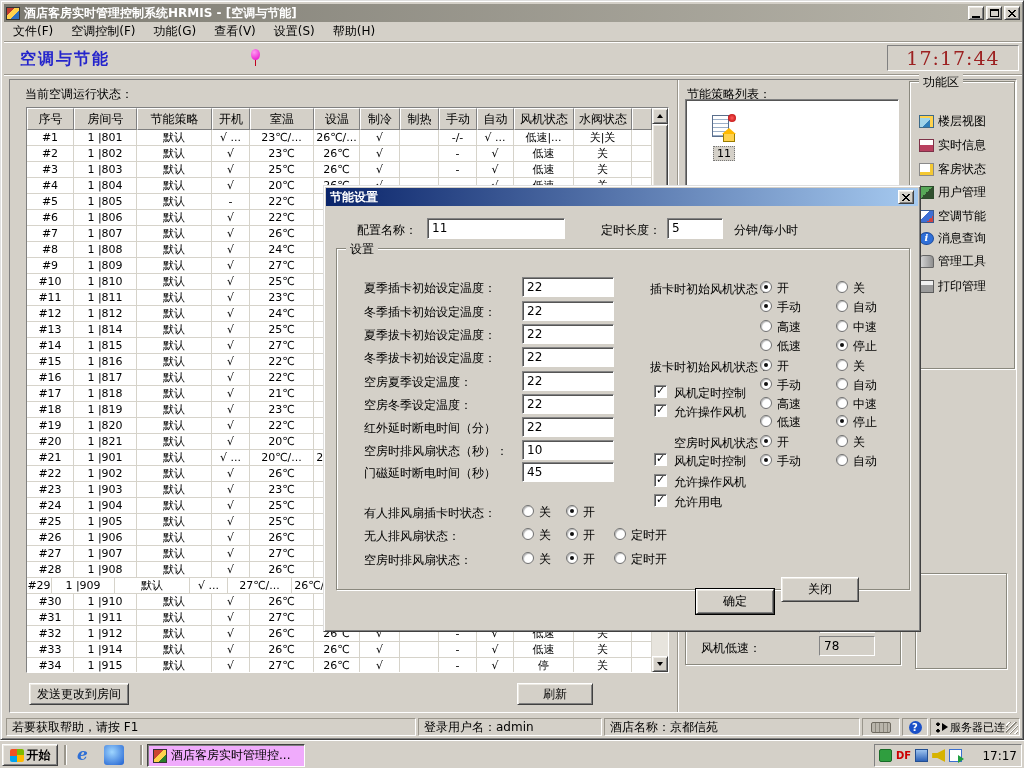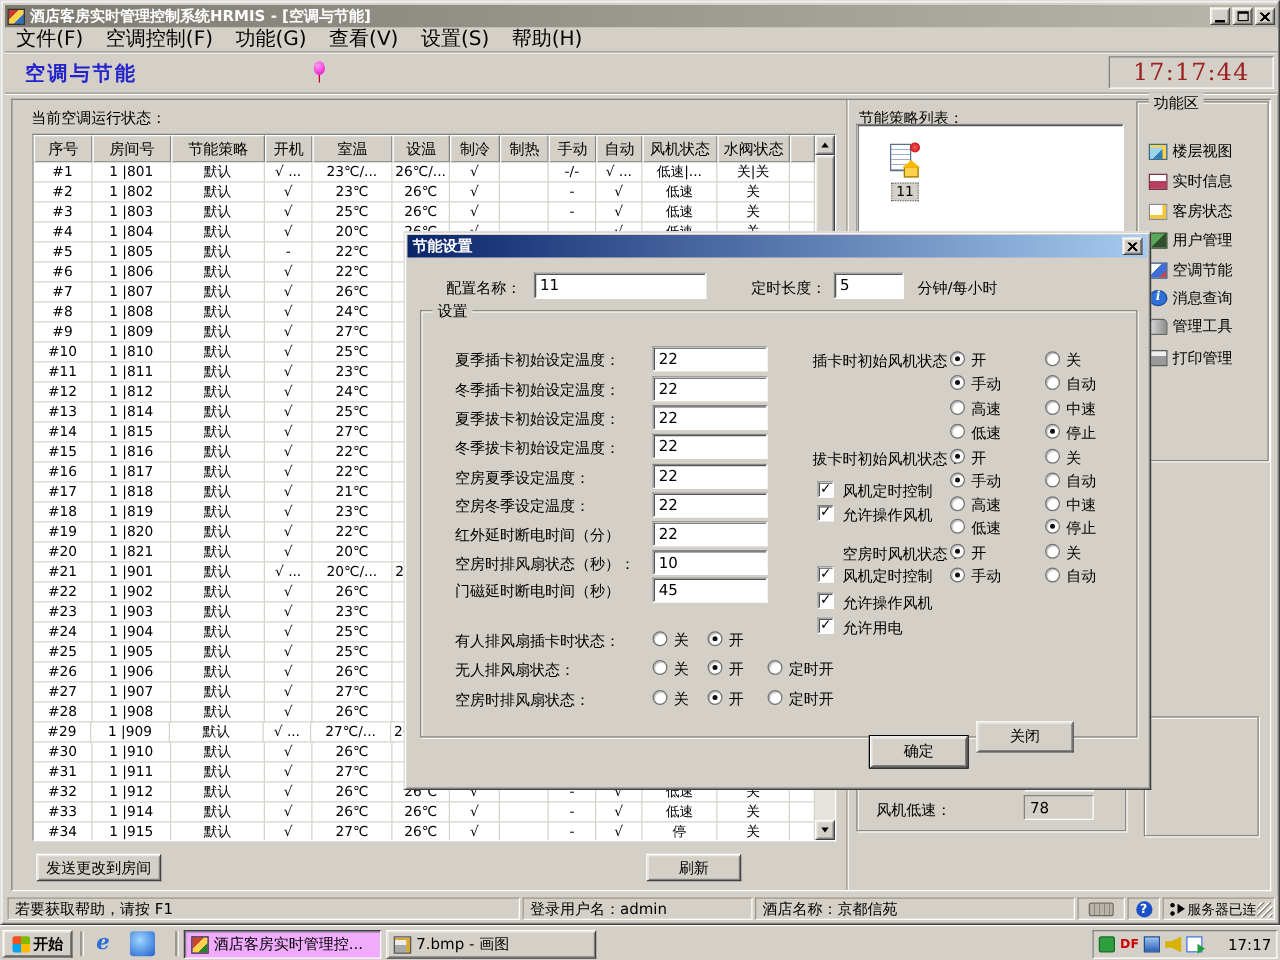--- a/index.html
+++ b/index.html
@@ -9,21 +9,21 @@
   .window{position:absolute;left:0;top:0;width:1024px;height:740px;background:#d4d0c8;border:1px solid;border-color:#dfdfdf #404040 #404040 #dfdfdf;box-shadow:inset 1px 1px 0 #fff,inset -1px -1px 0 #808080}
   .titlebar{position:absolute;left:3px;top:3px;width:1018px;height:18px;background:linear-gradient(to right,#7d7b72,#b9b6ab);display:flex;align-items:center;padding:0 2px;gap:4px}
   .title-text{color:#fff;font-weight:bold;font-size:12px;white-space:nowrap}
   .app-icon{width:14px;height:13px;background:linear-gradient(135deg,#c23b2e 0 34%,#ffd24d 34% 64%,#2e6fc2 64%);border:1px solid #333;flex:none}
   .wbtns{margin-left:auto;display:flex;gap:2px}
   .wbtn{width:16px;height:14px;background:#d4d0c8;border:1px solid;border-color:#fff #404040 #404040 #fff;box-shadow:inset 1px 1px 0 #ece9e2,inset -1px -1px 0 #808080;display:flex;align-items:center;justify-content:center}
   .glyph-min{display:block;width:8px;height:2px;background:#000;margin-top:7px}
   .glyph-max{display:block;width:9px;height:8px;border:1px solid #000;border-top-width:2px}
   .glyph-x{display:block;width:8px;height:7px;background:linear-gradient(45deg,transparent 42%,#000 42% 58%,transparent 58%),linear-gradient(-45deg,transparent 42%,#000 42% 58%,transparent 58%)}
   .menubar{position:absolute;left:3px;top:21px;width:1018px;height:20px;display:flex;align-items:center;border-bottom:1px solid #9a968c;box-shadow:0 1px 0 #fff;background:#d4d0c8}
-  .menu-item{padding:0 9px;font-size:16px;white-space:nowrap}
+  .menu-item{padding:0 9px;font-size:12px;white-space:nowrap}
   .headerband{position:absolute;left:3px;top:42px;width:1018px;height:32px;border-bottom:1px solid #9a968c;box-shadow:0 1px 0 #fff;background:#d4d0c8}
   .page-title{position:absolute;left:16px;top:6px;font-size:16px;color:#2323cc;font-weight:bold;letter-spacing:2px;white-space:nowrap}
   .balloon{position:absolute;left:247px;top:6px;width:10px;height:18px}
   .balloon::before{content:"";position:absolute;left:0;top:0;width:9px;height:11px;border-radius:50%;background:radial-gradient(circle at 35% 30%,#ff9bf2,#e800c8)}
   .balloon::after{content:"";position:absolute;left:4px;top:11px;width:1px;height:6px;background:#c00020}
   .clockpanel{position:absolute;left:886px;top:44px;width:132px;height:26px;border:1px solid;border-color:#808080 #fff #fff #808080;display:flex;align-items:center;justify-content:center;font-family:"DejaVu Serif","Liberation Serif",serif;font-size:19px;color:#9c2121;letter-spacing:1px;background:#d4d0c8}
   .clientframe{position:absolute;left:8px;top:78px;width:1008px;height:634px;border:1px solid;border-color:#808080 #fff #fff #808080}
   .vsep{position:absolute;left:676px;top:79px;width:1px;height:632px;background:#9a968c;box-shadow:1px 0 0 #fff}
   .plabel{position:absolute;font-size:12px;white-space:nowrap}
   .hvac-table{position:absolute;left:25px;top:106px;width:643px;height:566px;border:1px solid;border-color:#808080 #fff #fff #808080;background:#d4d0c8}
@@ -573,21 +573,21 @@
           <div class="cell" style="width: 46px;">26℃</div>
           <div class="cell" style="width: 40px;">√</div>
           <div class="cell" style="width: 39px;"></div>
           <div class="cell" style="width: 38px;">-</div>
           <div class="cell" style="width: 37px;">√</div>
           <div class="cell" style="width: 60px;">低速</div>
           <div class="cell" style="width: 58px;">关</div>
           <div class="cell" style="flex: 1 1 auto;"></div>
         </div>
         <div class="trow">
-          <div class="cell" style="width: 46px;">#29</div>
+          <div class="cell" style="width: 25px;">#29</div>
           <div class="cell" style="width: 63px;">1 |909</div>
           <div class="cell" style="width: 75px;">默认</div>
           <div class="cell" style="width: 38px;">√ ...</div>
           <div class="cell" style="width: 64px;">27℃/...</div>
           <div class="cell" style="width: 46px;">26℃/...</div>
           <div class="cell" style="width: 40px;">√</div>
           <div class="cell" style="width: 39px;"></div>
           <div class="cell" style="width: 38px;">-/-</div>
           <div class="cell" style="width: 37px;">√ ...</div>
           <div class="cell" style="width: 60px;">低速|...</div>
@@ -875,24 +875,20 @@
     <span>开始</span>
   </div>
   <span class="tsep" style="left:64px"></span>
   <span class="ql ql-e" style="left:74px"></span>
   <span class="ql ql-o" style="left:104px"></span>
   <span class="tsep" style="left:140px"></span>
   <div class="taskbtn pressed" style="left:147px;width:158px">
     <span class="task-ico t1"></span>
     <span>酒店客房实时管理控...</span>
   </div>
-  <div class="taskbtn" style="left:309px;width:168px">
-    <span class="task-ico t2"></span>
-    <span>7.bmp - 画图</span>
-  </div>
   <div class="tray">
     <span class="tray-ico tr-green"></span>
     <span class="tray-df">DF</span>
     <span class="tray-ico tr-net"></span>
     <span class="tray-ico tr-spk"></span>
     <span class="tray-ico tr-clk"></span>
     <span class="tray-time">17:17</span>
   </div>
 </div>
 

